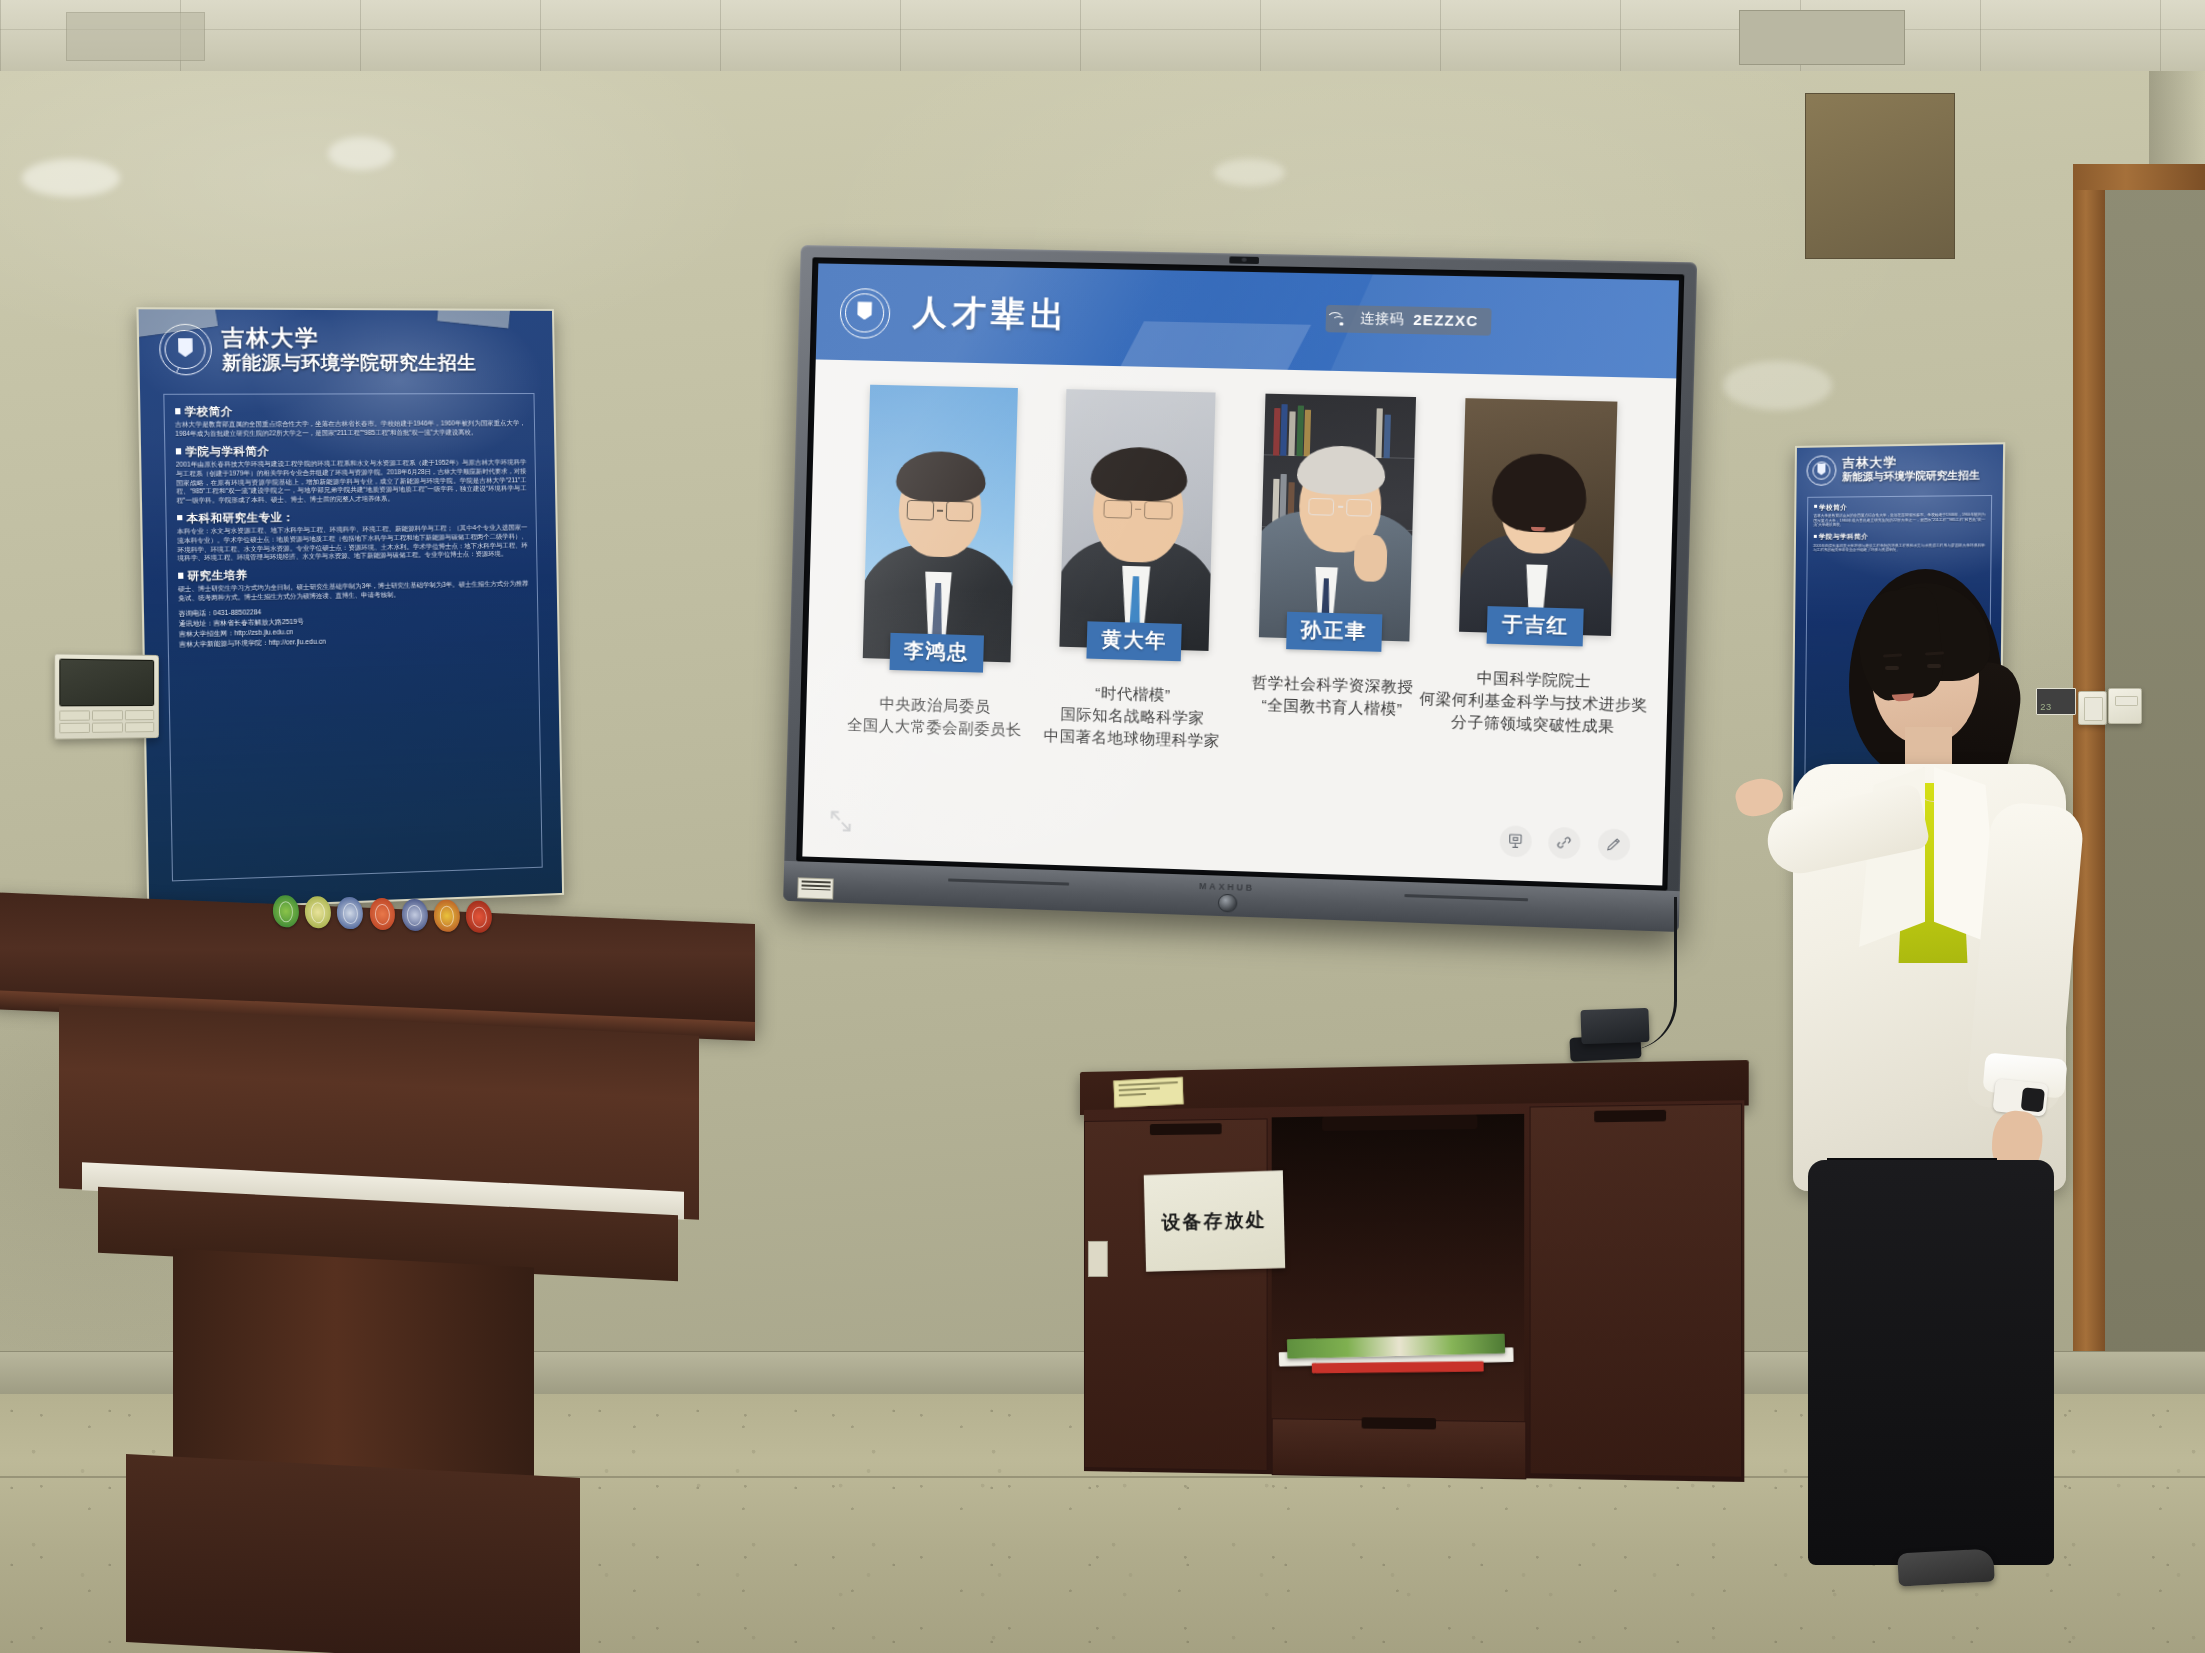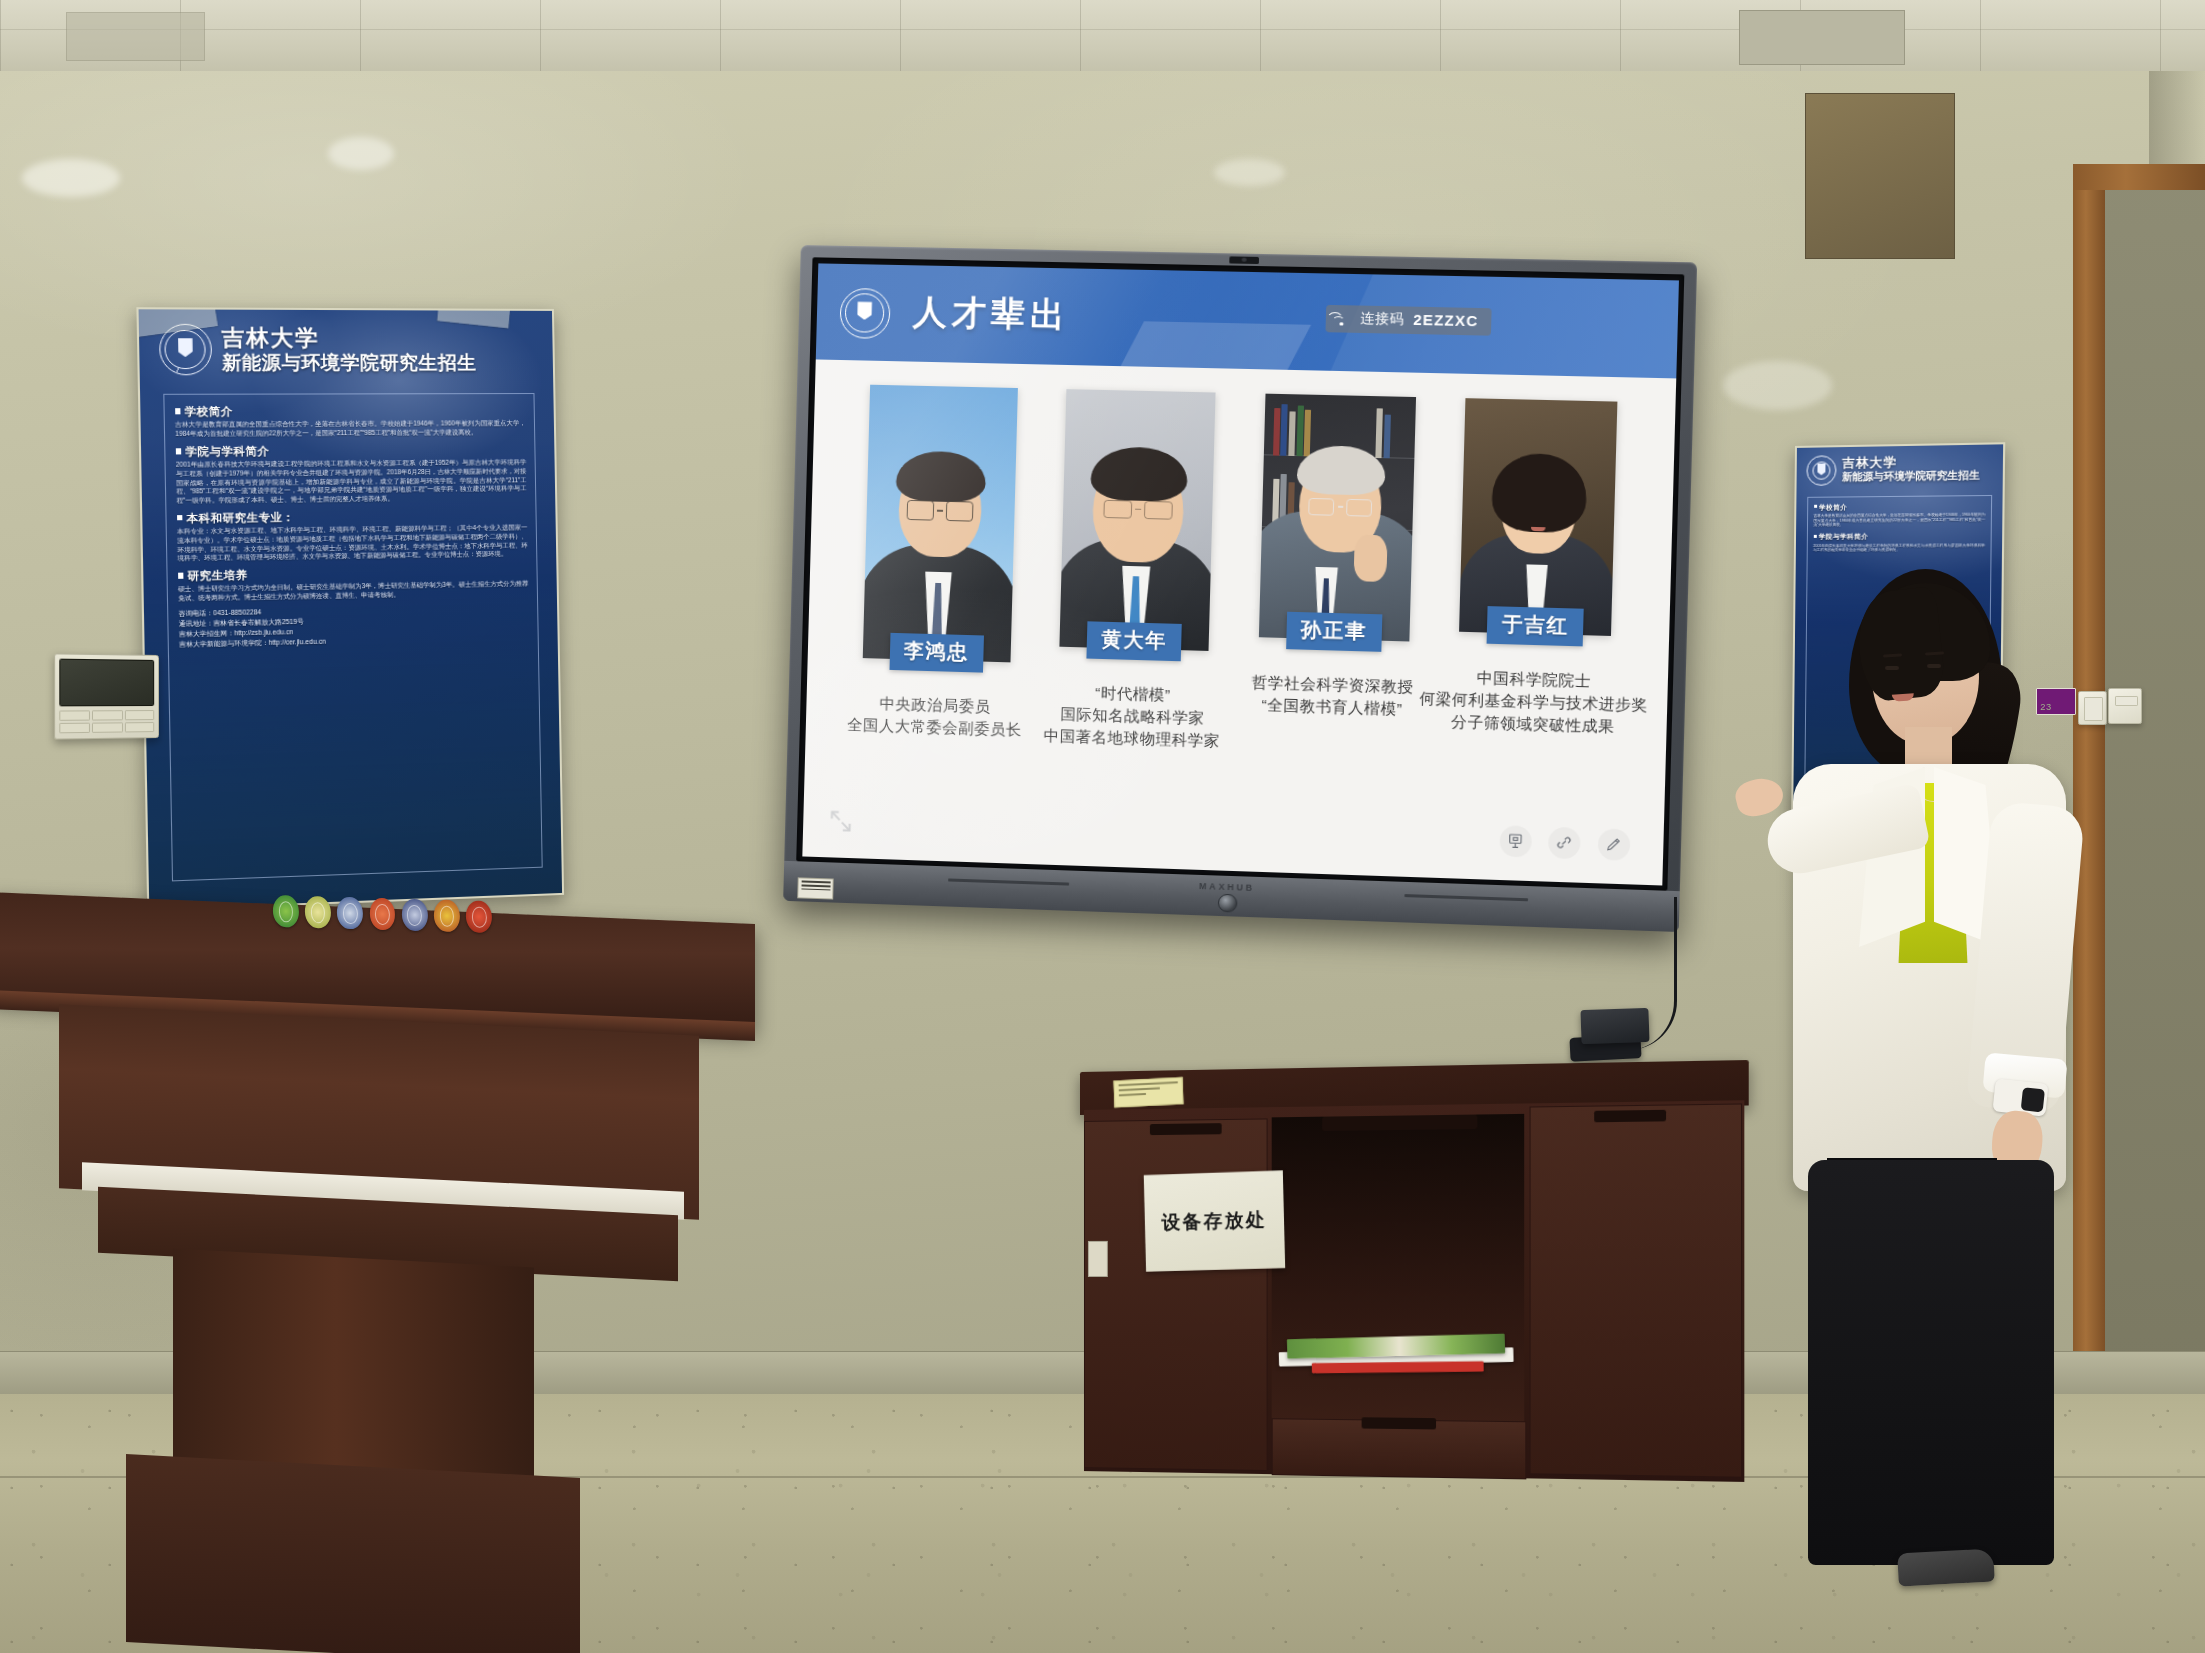--- a/index.html
+++ b/index.html
@@ -110,21 +110,21 @@
     border:1.6px solid #15160f;border-radius:1.6px;box-sizing:border-box;position:relative;}
   .thermo-lcd span{position:absolute;right:5.5px;bottom:3.3px;color:rgba(170,180,150,.45);font-size:7.1px;}
   .thermo-keys{display:grid;grid-template-columns:repeat(3,1fr);gap:2.2px;margin-top:3.8px;}
   .thermo-keys i{display:block;height:8.2px;background:#dedcc8;border:0.5px solid #b8b6a0;border-radius:1.1px;}
 
   .switchplate{position:absolute;background:linear-gradient(160deg,#f2f0e4,#ddd bd0);
     background:linear-gradient(160deg,#f2f0e4,#dcdac8);border:0.5px solid #b9b7a2;border-radius:2.2px;
     box-shadow:0 2.2px 5.5px rgba(0,0,0,.22);}
   .switchplate i{position:absolute;background:#e9e7da;border:0.5px solid #c2c0ab;border-radius:1.1px;}
 
-  .minithermo{position:absolute;background:#701a75;border:1.6px solid #e3e1d2;border-radius:1px;}
+  .minithermo{position:absolute;background:#404040;border:1.6px solid #e3e1d2;border-radius:1px;}
   .minithermo span{color:#9fb08a;font-size:9.3px;position:absolute;left:3.3px;bottom:1.6px;letter-spacing:0.5px;}
 
   
   .tv{position:absolute;left:792px;top:245px;width:879px;height:656px;
     transform:perspective(2297px) rotateY(-3.1deg) rotate(1.55deg);transform-origin:left center;}
   .tv-bezel{position:absolute;inset:0;border-radius:6.6px;
     background:linear-gradient(150deg,#7d8188 0%,#5e6268 28%,#494d53 60%,#3b3f44 100%);
     box-shadow:0 14.2px 33px rgba(0,0,0,.48), inset 0 1.1px 2.2px rgba(255,255,255,.2);}
   .tv-inner{position:absolute;left:12px;top:12px;right:12px;bottom:40px;background:#0d0f12;border-radius:2.7px;
     box-shadow:inset 0 0 7.7px rgba(0,0,0,.85);}

